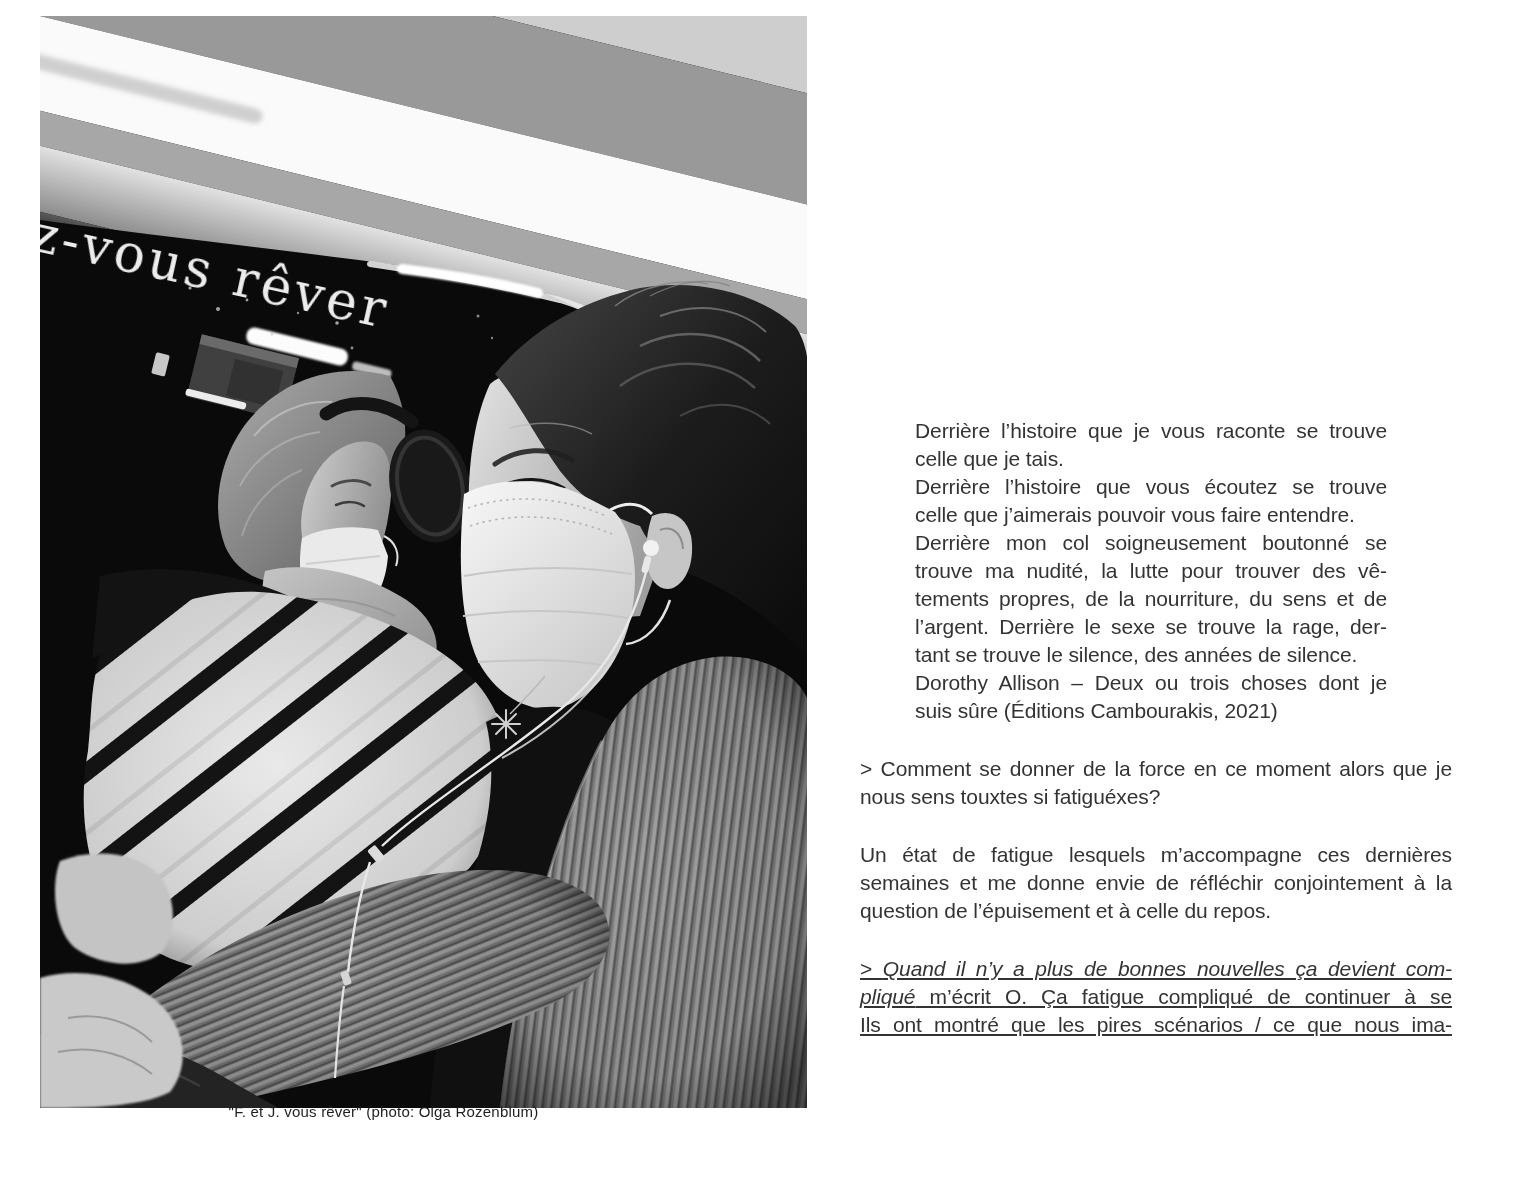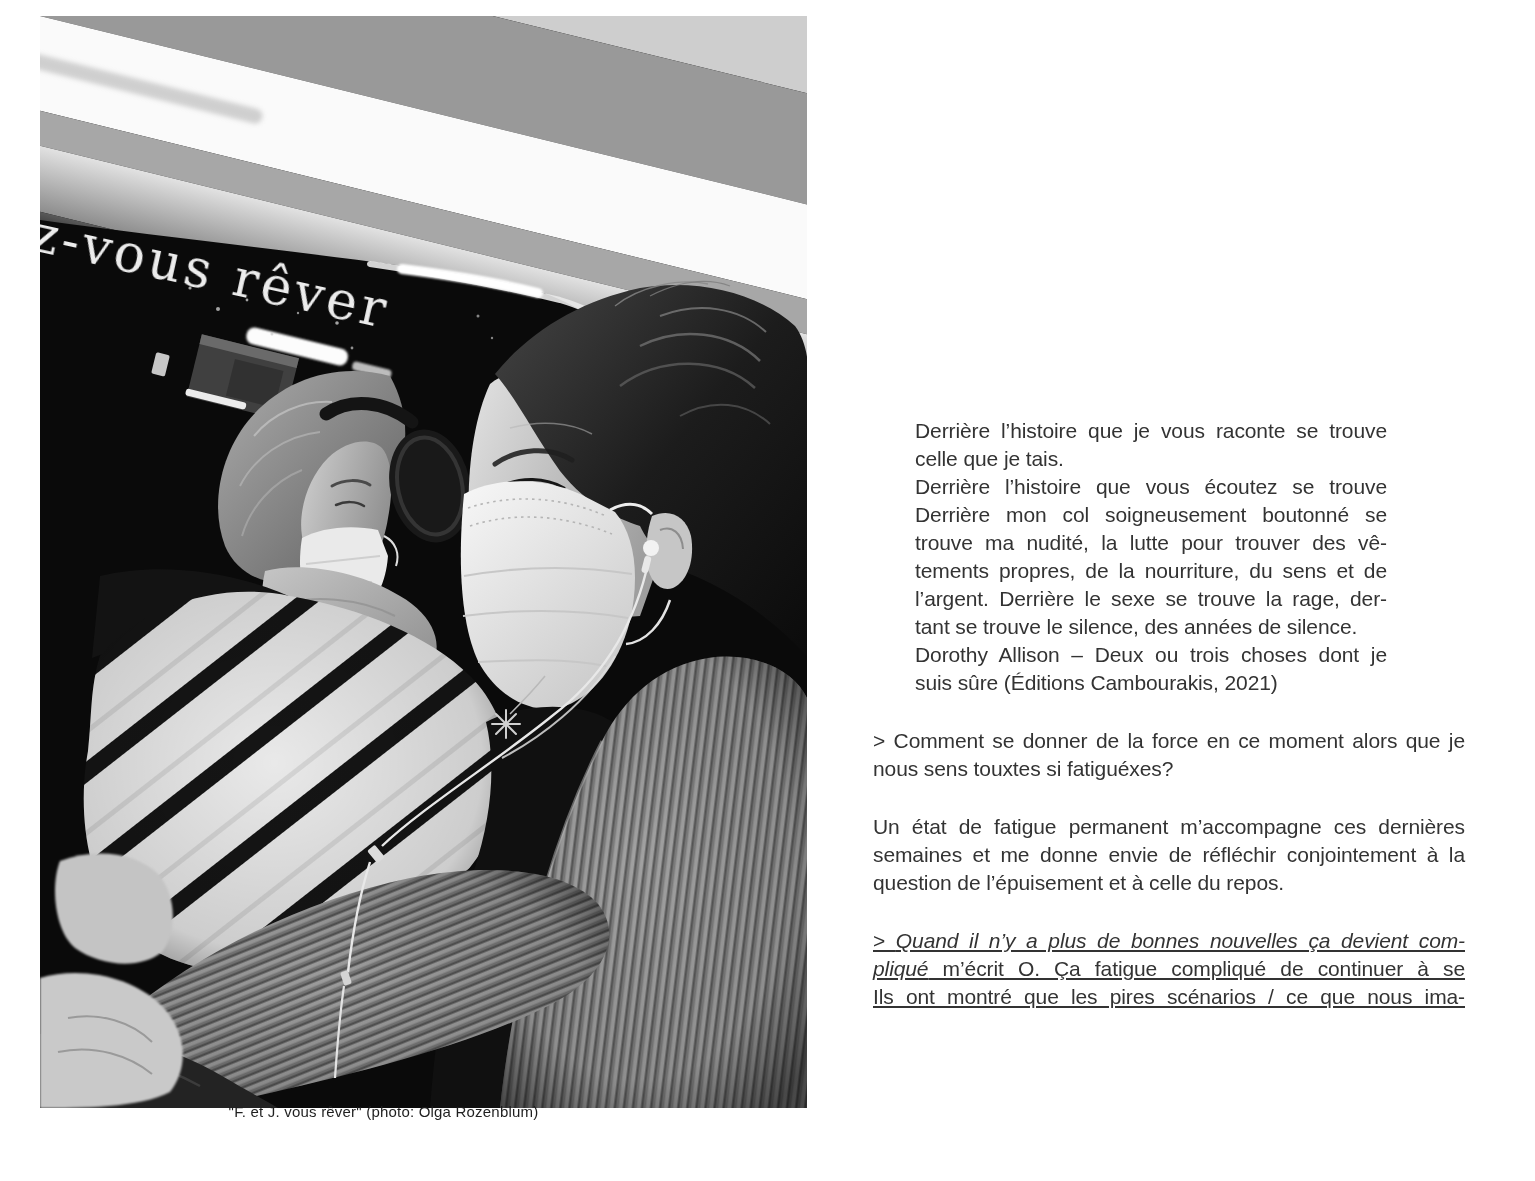--- a/index.html
+++ b/index.html
@@ -13,21 +13,21 @@
   .photo-figure svg{display:block;}
   .photo-caption{
     position:absolute;left:0;top:1103px;width:767px;
     text-align:center;font-size:15px;letter-spacing:.2px;color:#1f1f1f;
   }
   .text-column{
     position:absolute;left:856px;top:417px;width:592px;
     font-size:21px;line-height:28px;letter-spacing:-0.1px;color:#333333;
   }
   .quote-block{margin:0 16px 30px 59px;width:472px;}
-  .para{margin:0 0 30px 17px;width:592px;}
+  .para{margin:0 0 30px 4px;width:592px;}
   .para:last-child{margin-bottom:0;text-decoration:underline;}
   .tline{text-align:justify;text-align-last:justify;}
   .tline-end{text-align-last:left;}
   .it{font-style:italic;}
 </style>
 </head>
 <body>
 
 <figure class="photo-figure">
   <svg width="767" height="1092" viewBox="0 0 767 1092" xmlns="http://www.w3.org/2000/svg">
@@ -230,36 +230,37 @@
 </figure>
 
 <div class="photo-caption">"F. et J. vous rêver" (photo: Olga Rozenblum)</div>
 
 <div class="text-column">
 
   <div class="quote-block">
       <div class="tline">Derrière l’histoire que je vous raconte se trouve</div>
       <div class="tline tline-end">celle que je tais.</div>
       <div class="tline">Derrière l’histoire que vous écoutez se trouve</div>
+      <div class="tline tline-end">celle que j’aimerais pouvoir vous faire entendre.</div>
       <div class="tline">Derrière mon col soigneusement boutonné se</div>
       <div class="tline">trouve ma nudité, la lutte pour trouver des vê-</div>
       <div class="tline">tements propres, de la nourriture, du sens et de</div>
       <div class="tline">l’argent. Derrière le sexe se trouve la rage, der-</div>
       <div class="tline tline-end">tant se trouve le silence, des années de silence.</div>
       <div class="tline">Dorothy Allison – Deux ou trois choses dont je</div>
       <div class="tline tline-end">suis sûre (Éditions Cambourakis, 2021)</div>
     </div>
 
   <div class="para">
       <div class="tline">&gt; Comment se donner de la force en ce moment alors que je</div>
       <div class="tline tline-end">nous sens touxtes si fatiguéxes?</div>
     </div>
 
   <div class="para">
-      <div class="tline">Un état de fatigue permanent m’accompagne ces dernières</div>
+      <div class="tline">Un état de fatigue lesquels m’accompagne ces dernières</div>
       <div class="tline">semaines et me donne envie de réfléchir conjointement à la</div>
       <div class="tline tline-end">question de l’épuisement et à celle du repos.</div>
     </div>
 
   <div class="para">
     <div class="tline"><span>&gt; </span><span class="it">Quand il n’y a plus de bonnes nouvelles ça devient com-</span></div>
     <div class="tline"><span class="it">pliqué</span><span> m’écrit O. Ça fatigue compliqué de continuer à se</span></div>
     <div class="tline">Ils ont montré que les pires scénarios / ce que nous ima-</div>
   </div>
 

